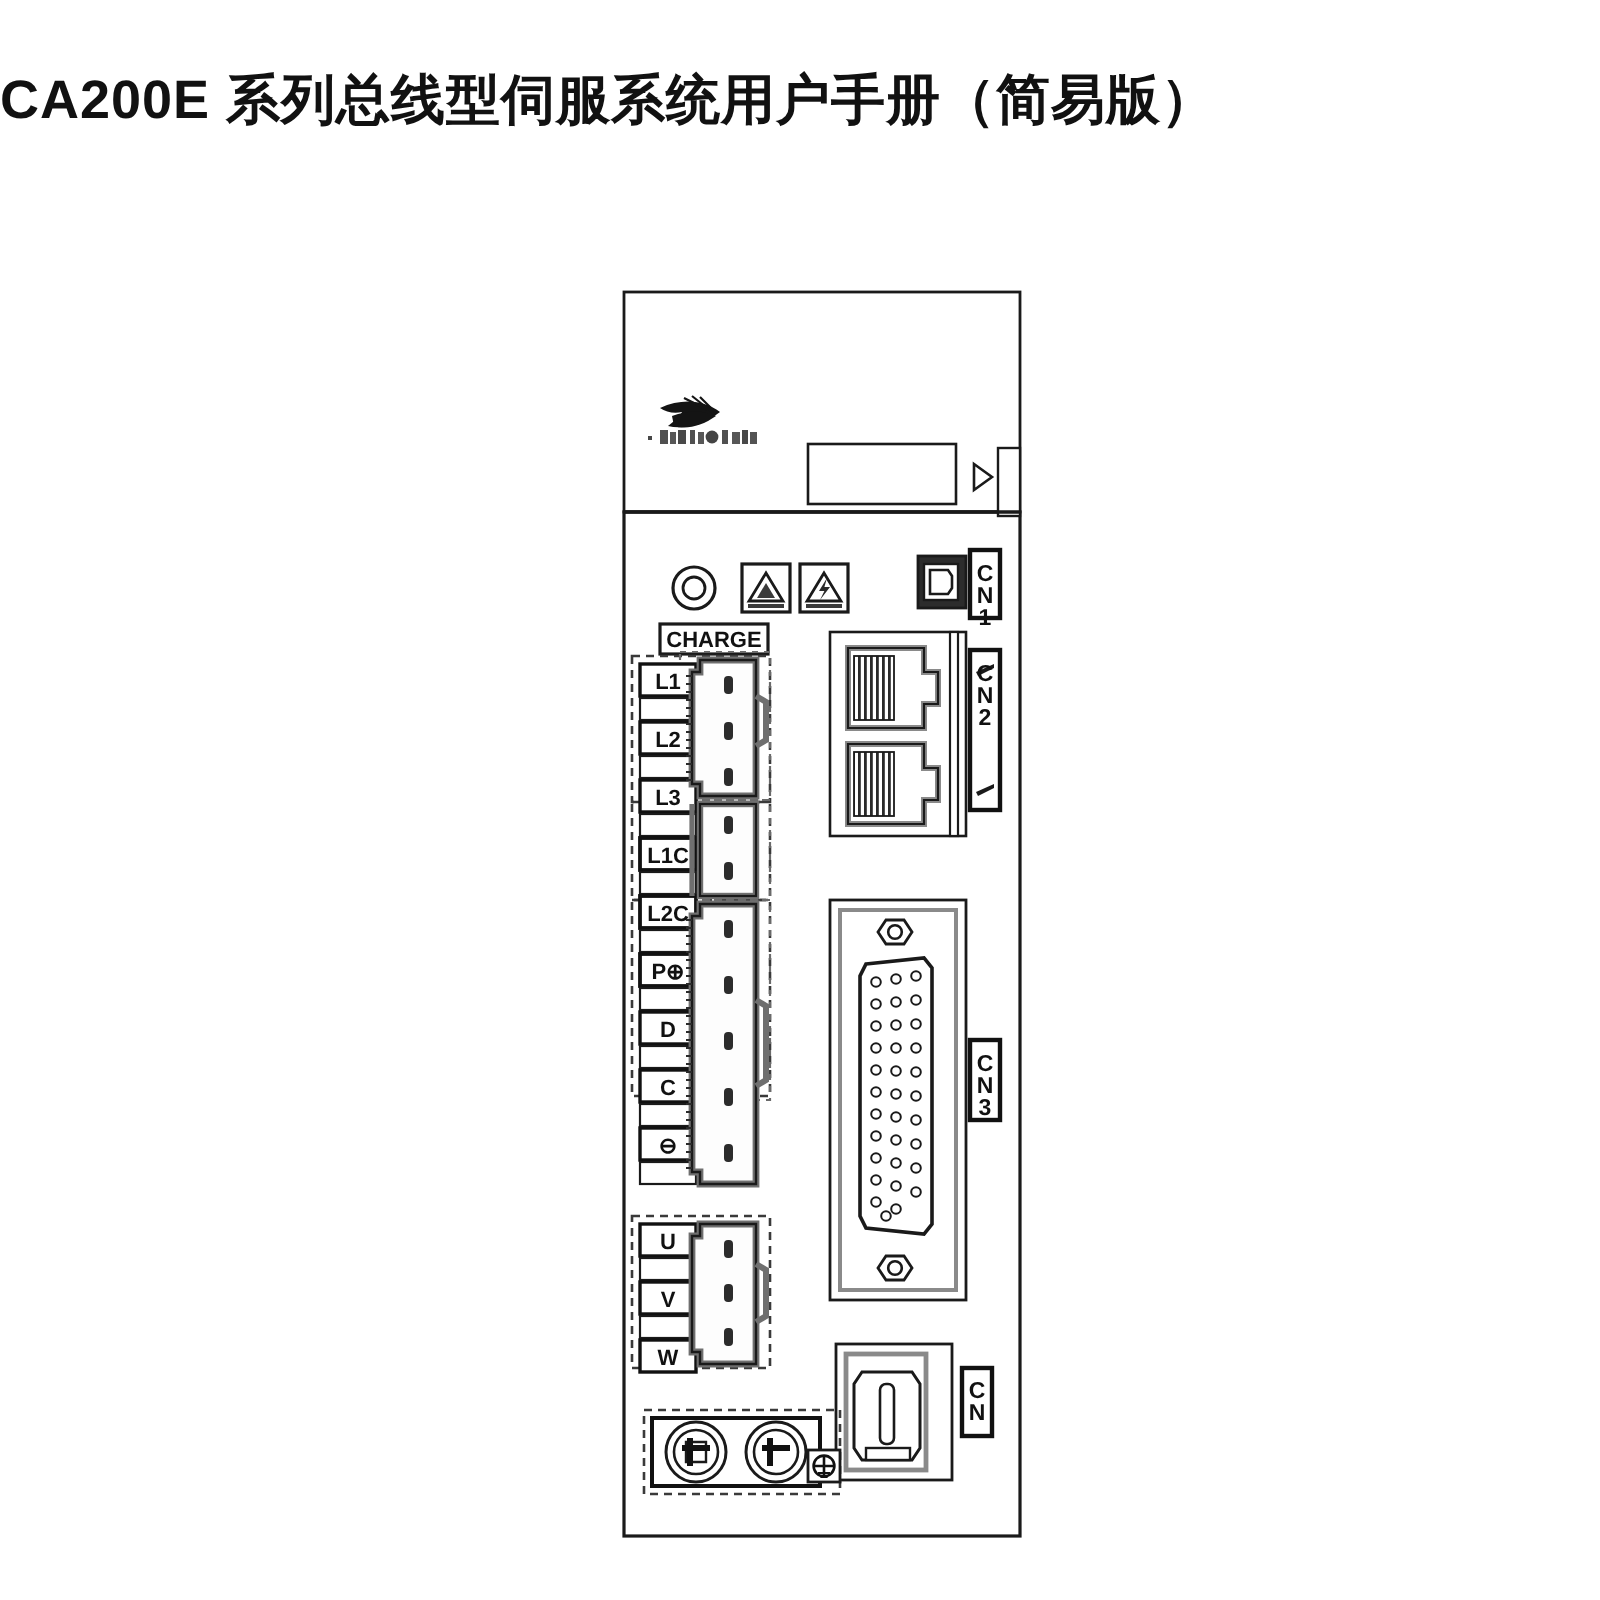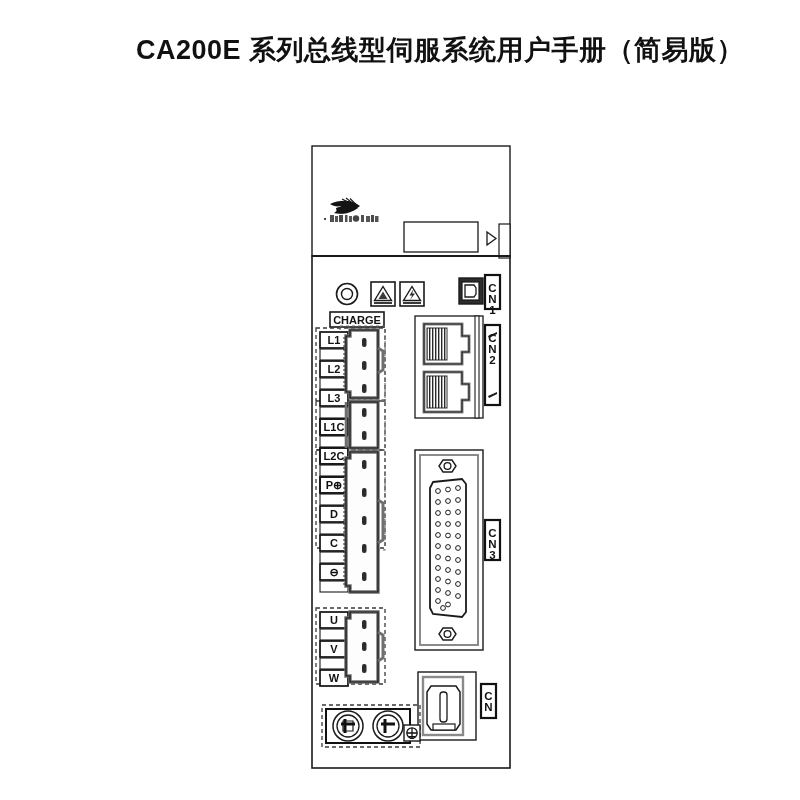--- a/index.html
+++ b/index.html
@@ -14,27 +14,26 @@
     font-family: "Liberation Sans", sans-serif;
     overflow: hidden;
   }
 
   
   #page-title {
     position: absolute;
     top: 32px;
     left: 0;
     width: 700px;
-    text-align: right;
+    text-align: left;
     font-size: 27px;
     font-weight: bold;
     color: #111111;
     letter-spacing: 0.5px;
     white-space: nowrap;
-    padding-left: 44px;
   }
 
   
   #drive-figure {
     position: absolute;
     left: 0;
     top: 120px;
     width: 800px;
     height: 680px;
   }

